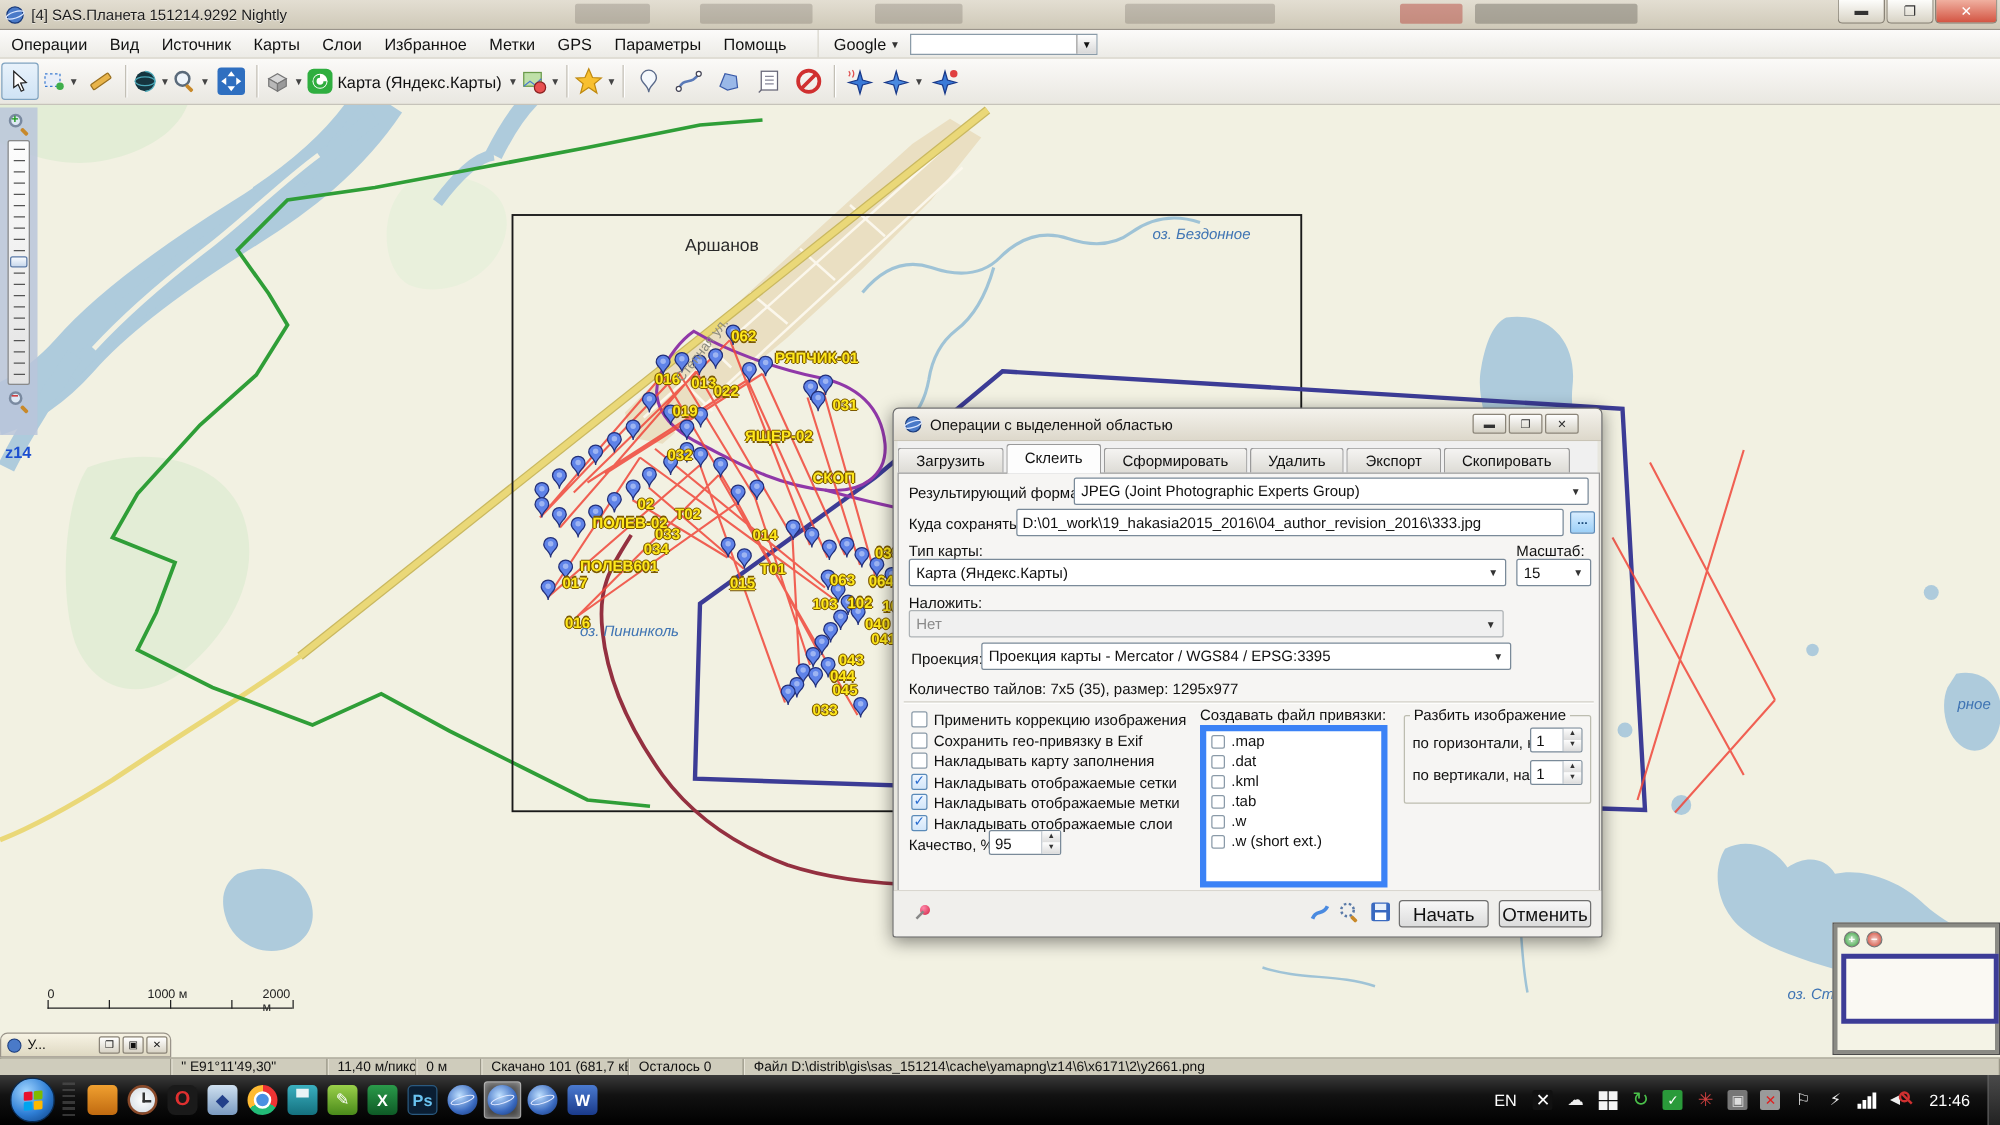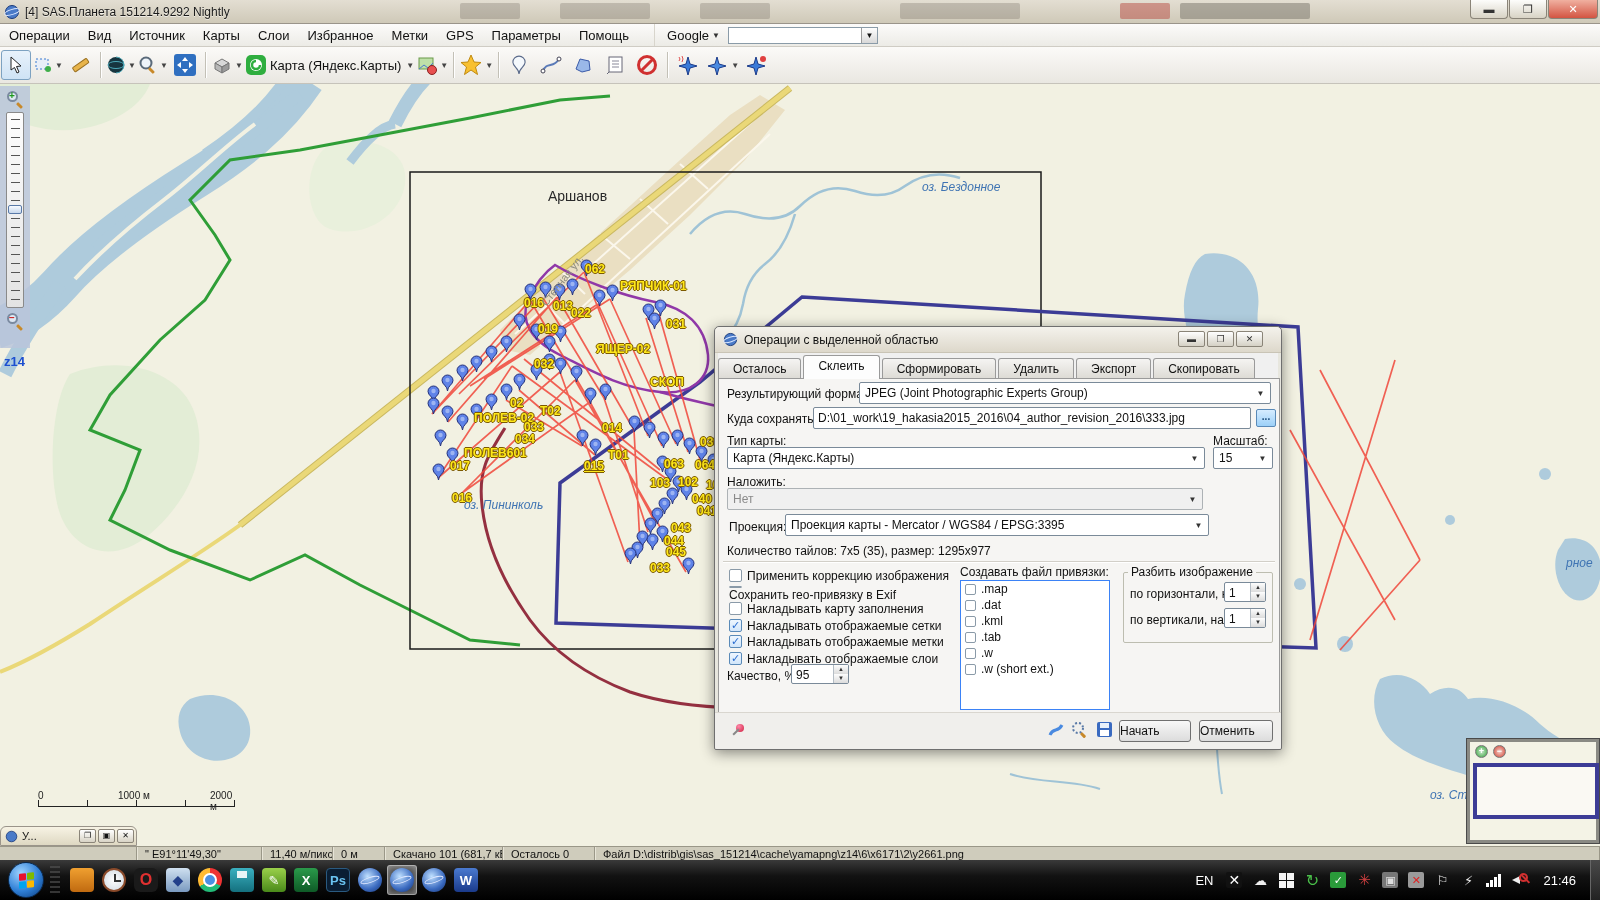--- a/index.html
+++ b/index.html
@@ -98,26 +98,26 @@
   .chk-row { position:absolute; display:flex; height:15px; }
   .chk { width:13px; height:13px; border:1px solid #8a9aa8; background:#fff; border-radius:2px; margin-right:5px;
     font-size:11px; line-height:11px; text-align:center; color:#2a6dd0; font-weight:bold; }
   .chk.on { background:linear-gradient(#eef6ff,#d2e6fa); border-color:#5a8ab8; }
   .spin { position:absolute; height:20px; background:#fff; border:1px solid #7a8a99; border-radius:2px; display:flex; }
   .spin .val { flex:1; padding:3px 3px 0 4px; }
   .spin .ud { width:15px; border-left:1px solid #b5bdc5; display:flex; flex-direction:column; }
   .spin .ud div { flex:1; font-size:6px; line-height:8px; text-align:center; color:#333; background:linear-gradient(#fdfdfd,#dcdcdc); }
   fieldset.grp { position:absolute; border:1px solid #bdbdb0; border-radius:2px; padding:0; }
   fieldset.grp legend { font-size:12px; margin-left:4px; padding:0 3px; }
-  #georef-box { position:absolute; background:#fff; border:1px solid #3b82f6; overflow:hidden; }
+  #georef-box { position:absolute; background:#fff; border:5px solid #3b82f6; overflow:hidden; }
   .gr-row { display:flex; align-items:center; height:16px; padding-left:4px; }
   #dlg-footer { position:absolute; left:0px; bottom:0px; width:100%; height:37px; border-top:1px solid #d9d6cf; background:#f0efec;
     border-radius:0 0 2px 2px; }
   .push-btn { position:absolute; height:22px; border:1px solid #707070; border-radius:3px;
-    background:linear-gradient(#f8f8f8,#dcdcdc); font-size:12px; padding-top:3px; }
+    background:linear-gradient(#f8f8f8,#dcdcdc); text-align:center; font-size:15px; padding-top:3px; }
   .f-ico { position:absolute; top:8px; width:18px; height:18px; text-align:center; }
 
   
   #navigator { position:absolute; left:1466px; top:738px; width:134px; height:106px; background:#f4f3e6;
     border:1px solid #4a4a4a; box-shadow:inset 0 0 0 3px #8a8a84; }
   #navigator .nbtn { position:absolute; top:6px; width:13px; height:13px; border-radius:50%; border:1px solid #777;
     font-size:9px; line-height:11px; text-align:center; color:#fff; font-weight:bold; background:#eee; }
   #nav-zoom-in { left:8px; background:radial-gradient(#cfead0,#2f9e37)!important; }
   #nav-zoom-out { left:26px; background:radial-gradient(#f3cfc8,#d04030)!important; }
   #nav-rect { position:absolute; left:6px; top:24px; width:126px; height:56px; border:4px solid #3c3c96; background:rgba(255,255,255,.5); }
@@ -898,21 +898,21 @@
         <ellipse cx="8" cy="8" rx="7.5" ry="2.5" fill="none" stroke="#dce8ff" transform="rotate(-18 8 8)"></ellipse>
       </svg>
       <span class="txt">Операции с выделенной областью</span>
       <div id="dlg-btns">
         <div class="dbtn">▬</div>
         <div class="dbtn">❐</div>
         <div class="dbtn">✕</div>
       </div>
     </div>
     <div id="dlg-tabs">
-        <div class="tab">Осталось</div>
+        <div class="tab">Загрузить</div>
         <div class="tab active">Склеить</div>
         <div class="tab">Сформировать</div>
         <div class="tab">Удалить</div>
         <div class="tab">Экспорт</div>
         <div class="tab">Скопировать</div>
       </div>
     <div id="dlg-body">
       <span class="lbl" style="left:8px;top:8px">Результирующий формат:</span>
       <div class="combo" style="left:140px;top:3px;width:412px">
         <span>JPEG (Joint Photographic Experts Group)</span>
@@ -1009,21 +1009,21 @@
                 <div>▲</div>
                 <div>▼</div>
               </div>
             </div>
           </div>
       </fieldset>
     <div class="chk-row" style="left: 10px; top: 190px;">
           <span class="chk"></span>
           <span>Применить коррекцию изображения</span>
         </div>
-        <div class="chk-row" style="left: 10px; top: 206.5px; flex-direction: column;">
+        <div class="chk-row" style="left: 10px; top: 206.5px;">
           <span class="chk"></span>
           <span>Сохранить гео-привязку в Exif</span>
         </div>
         <div class="chk-row" style="left: 10px; top: 223px;">
           <span class="chk"></span>
           <span>Накладывать карту заполнения</span>
         </div>
         <div class="chk-row" style="left: 10px; top: 239.5px;">
           <span class="chk on">✓</span>
           <span>Накладывать отображаемые сетки</span>

